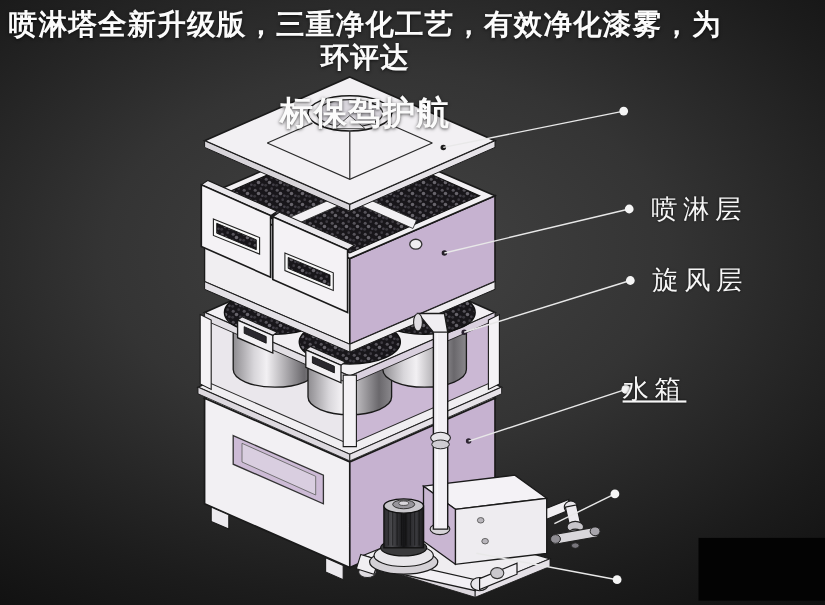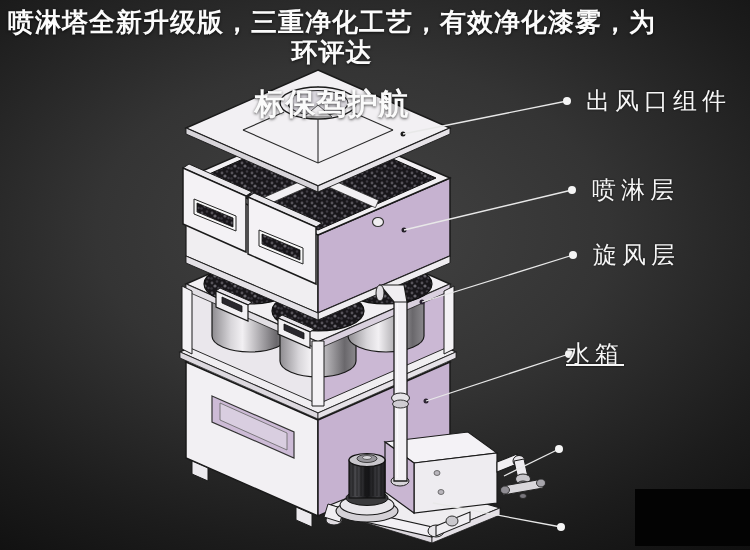--- a/index.html
+++ b/index.html
@@ -229,19 +229,18 @@
         <circle cx="567" cy="101" r="4"></circle>
         <circle cx="572" cy="190" r="4"></circle>
         <circle cx="573" cy="255" r="4"></circle>
         <circle cx="569" cy="354" r="4"></circle>
         <circle cx="559" cy="449" r="4"></circle>
         <circle cx="561" cy="527" r="4"></circle>
       </g>
     </g>
   </svg>
 
-  <div class="part-label label-outlet">出风口组件</div>
   <div class="part-label label-cyclone">旋风层</div>
   <div class="part-label label-spray">喷淋层</div>
   <div class="part-label label-tank">水箱</div>
 
   <div class="watermark-cover"></div>
 </div>
 
 </body></html>

